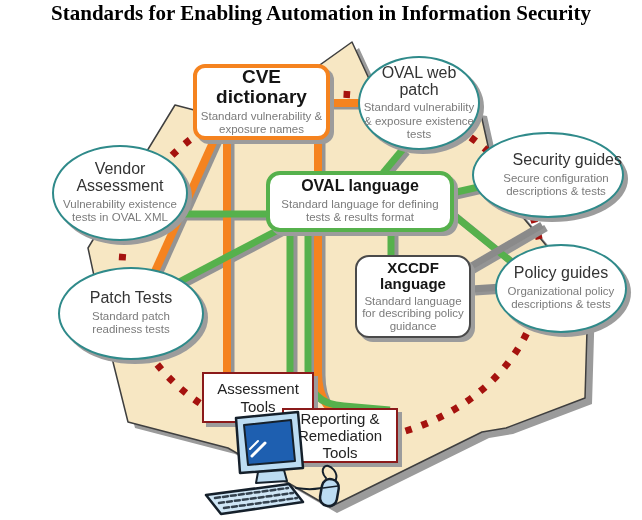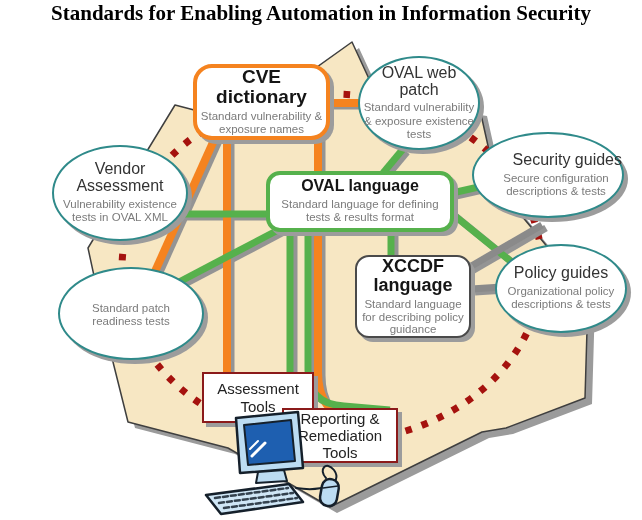--- a/index.html
+++ b/index.html
@@ -15,33 +15,33 @@
   svg.bg{position:absolute;left:0;top:0;z-index:0;}
   svg.fg{position:absolute;left:0;top:0;z-index:30;pointer-events:none;}
 
   .node{
     position:absolute;background:#fff;z-index:10;
     display:flex;flex-direction:column;align-items:center;justify-content:center;
     text-align:center;box-sizing:border-box;
     box-shadow:4px 4px 0 #9c9c9c;
   }
   .ellipse{border-radius:50%;border:2px solid #2F8A8A;}
-  .rbox-orange{border:4px solid #F5831F;border-radius:19px;}
+  .rbox-orange{border:4px solid #F5831F;border-radius:12px;}
   .rbox-green{border:4px solid #56B14C;border-radius:14px;}
   .rbox-gray{border:2px solid #4a4a4a;border-radius:14px;}
   .rect-red{border:2px solid #8B1A1A;}
 
   .node-title{color:#333;font-size:16px;line-height:1.05;}
   .node-sub{color:#7b7b7b;font-size:11.5px;line-height:1.15;margin-top:3px;}
 
   #n-cve .node-title{font-size:19px;font-weight:bold;color:#151515;max-width:108px;}
   #n-cve .node-sub{max-width:126px;}
   #n-oval-lang .node-title{font-size:16px;font-weight:bold;color:#151515;}
   #n-oval-lang .node-sub{max-width:164px;}
-  #n-xccdf .node-title{font-size:18px;font-weight:bold;color:#151515;max-width:100px;}
+  #n-xccdf .node-title{font-size:15px;font-weight:bold;color:#151515;max-width:100px;}
   #n-xccdf .node-sub{max-width:106px;line-height:1.1;}
   #n-oval-web .node-title{max-width:76px;}
   #n-oval-web .node-sub{max-width:116px;}
   #n-vendor .node-title{max-width:102px;}
   #n-vendor .node-sub{max-width:122px;}
   #n-patch .node-sub{max-width:122px;}
   #n-security .node-sub{max-width:132px;}
   #n-policy .node-sub{max-width:122px;}
   #n-assessment .node-title,#n-reporting .node-title{
     font-size:15px;color:#222;max-width:94px;line-height:1.15;
@@ -131,20 +131,21 @@
   <div class="node-title">OVAL language</div>
   <div class="node-sub">Standard language for defining tests &amp; results format</div>
 </div>
 
 <div class="node rbox-gray" id="n-xccdf" style="left:355px;top:255px;width:116px;height:83px;">
   <div class="node-title">XCCDF language</div>
   <div class="node-sub">Standard language for describing policy guidance</div>
 </div>
 
 <div class="node ellipse" id="n-patch" style="left:58px;top:267px;width:146px;height:93px;">
+  <div class="node-title">Patch Tests</div>
   <div class="node-sub">Standard patch readiness tests</div>
 </div>
 
 <div class="node ellipse" id="n-policy" style="left:495px;top:244px;width:132px;height:89px;">
   <div class="node-title">Policy guides</div>
   <div class="node-sub">Organizational policy descriptions &amp; tests</div>
 </div>
 
 <div class="node rect-red" id="n-assessment" style="left:202px;top:372px;width:112px;height:51px;">
   <div class="node-title">Assessment Tools</div>

